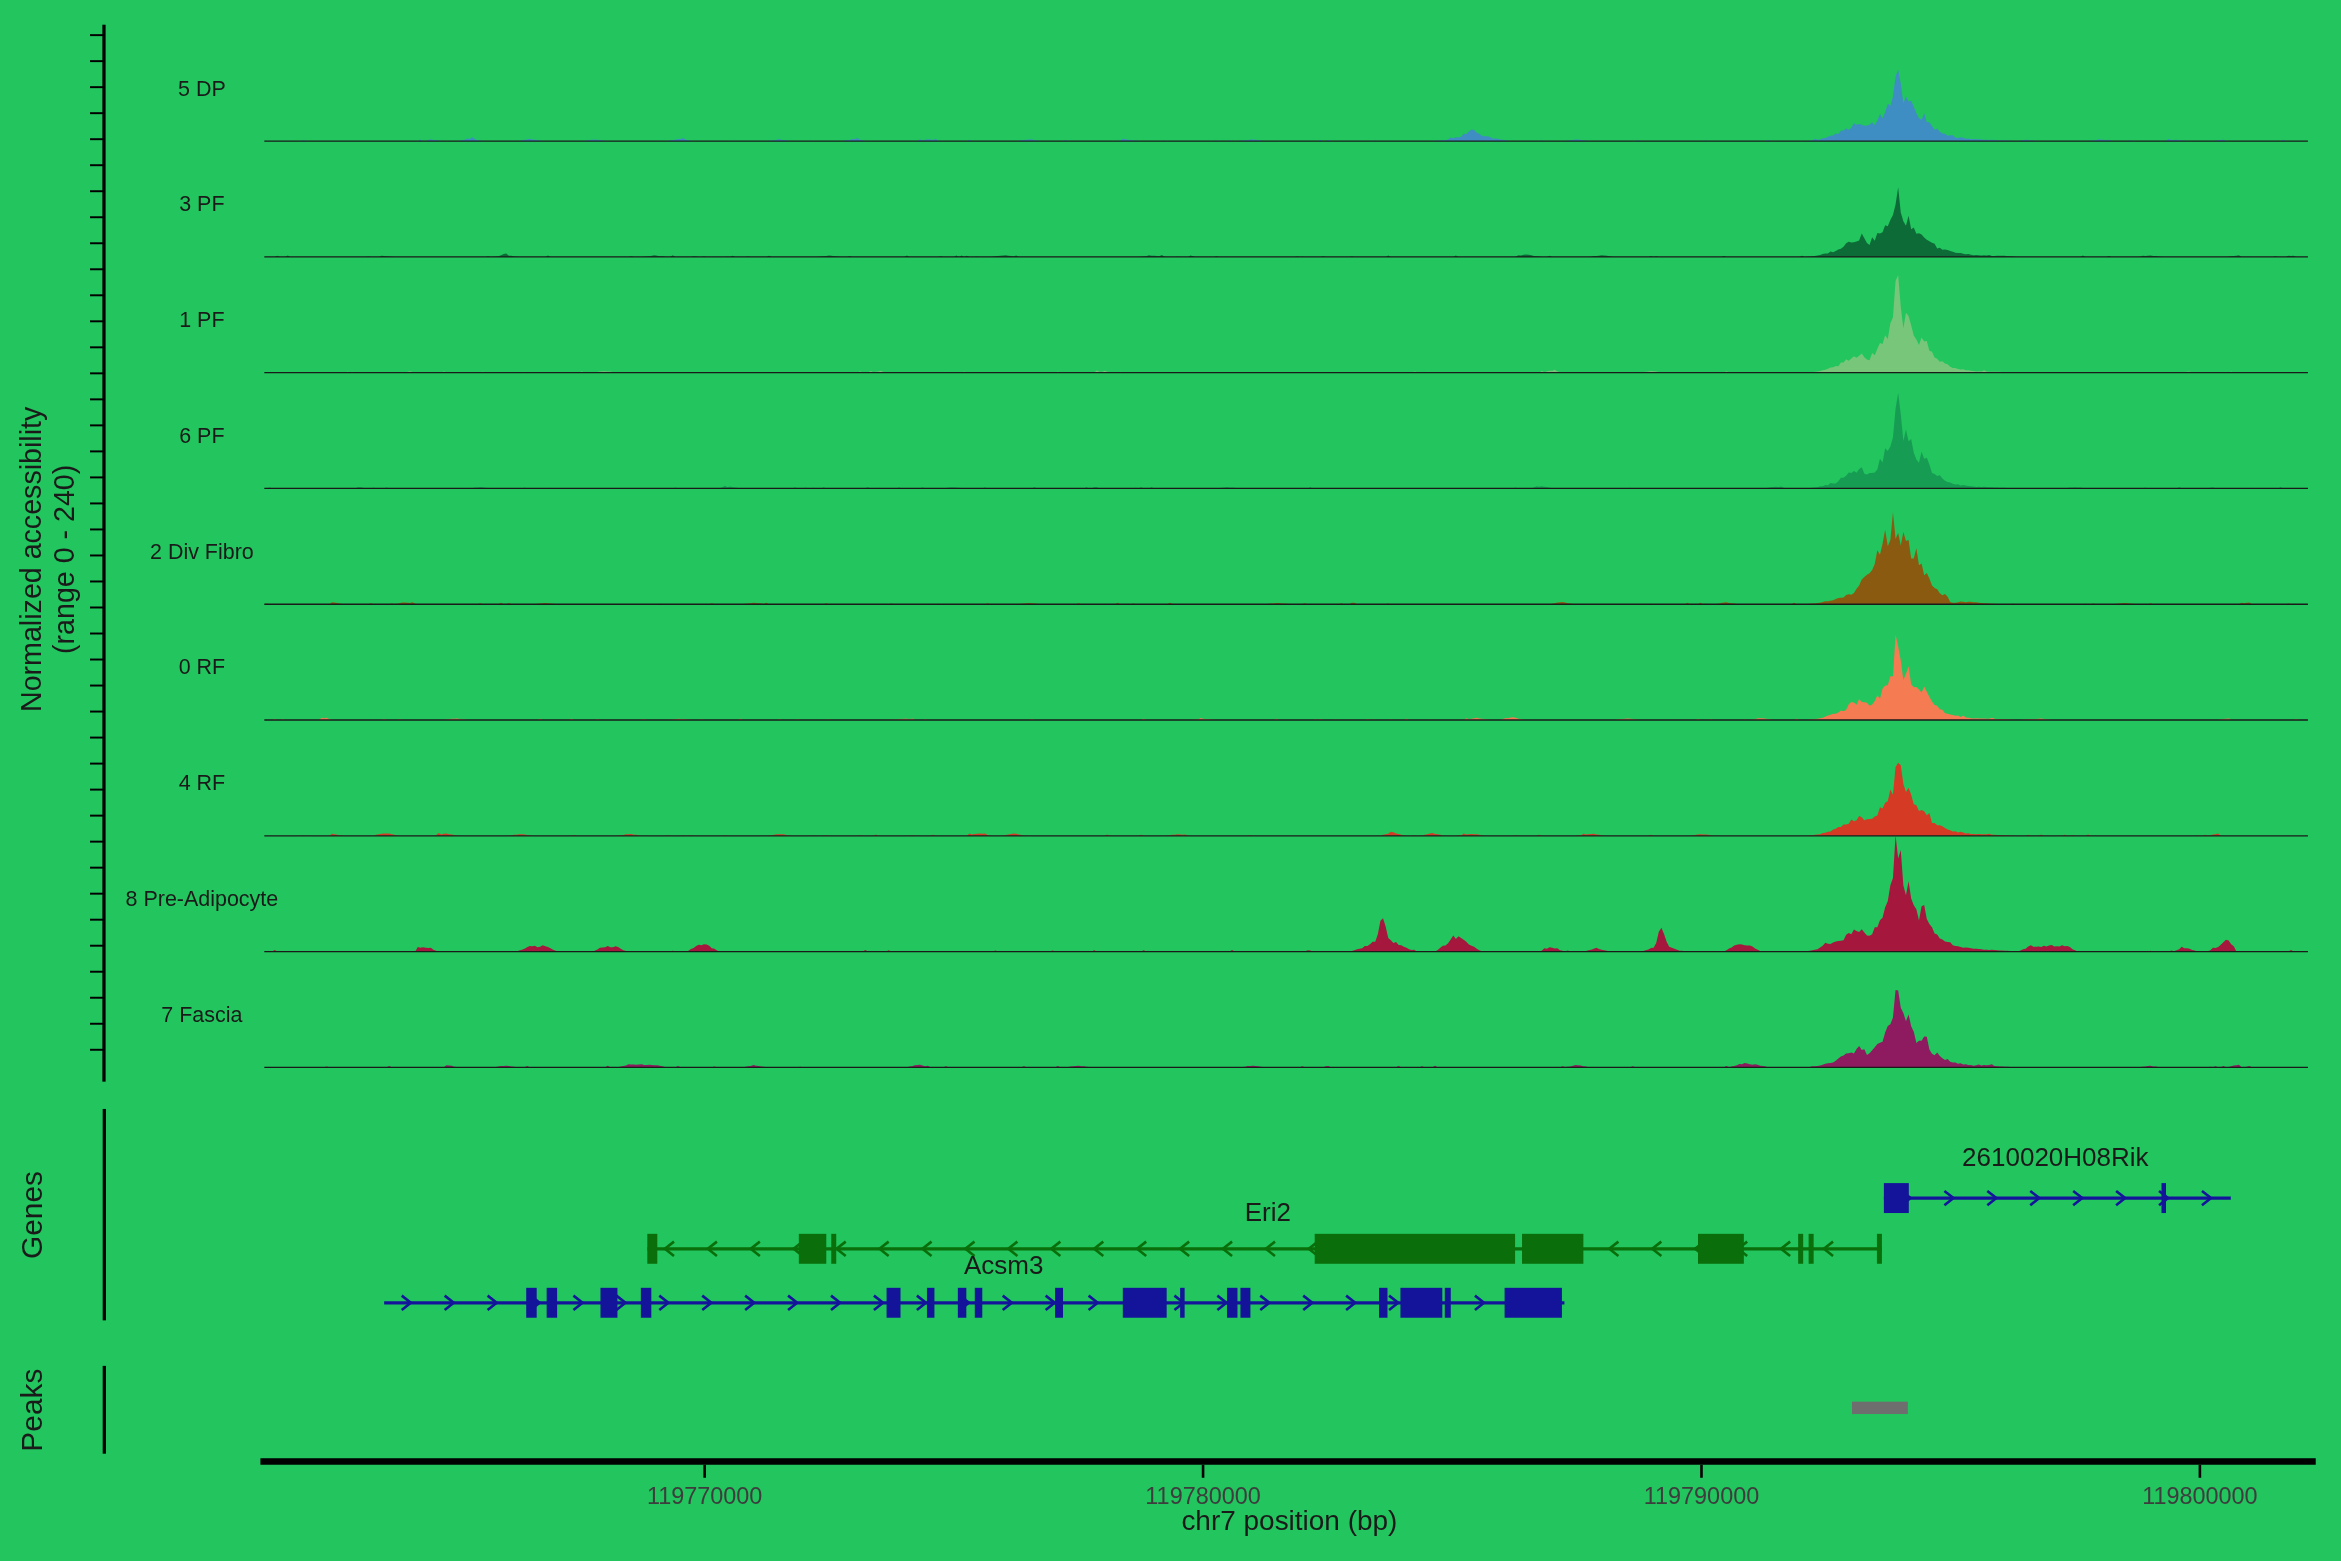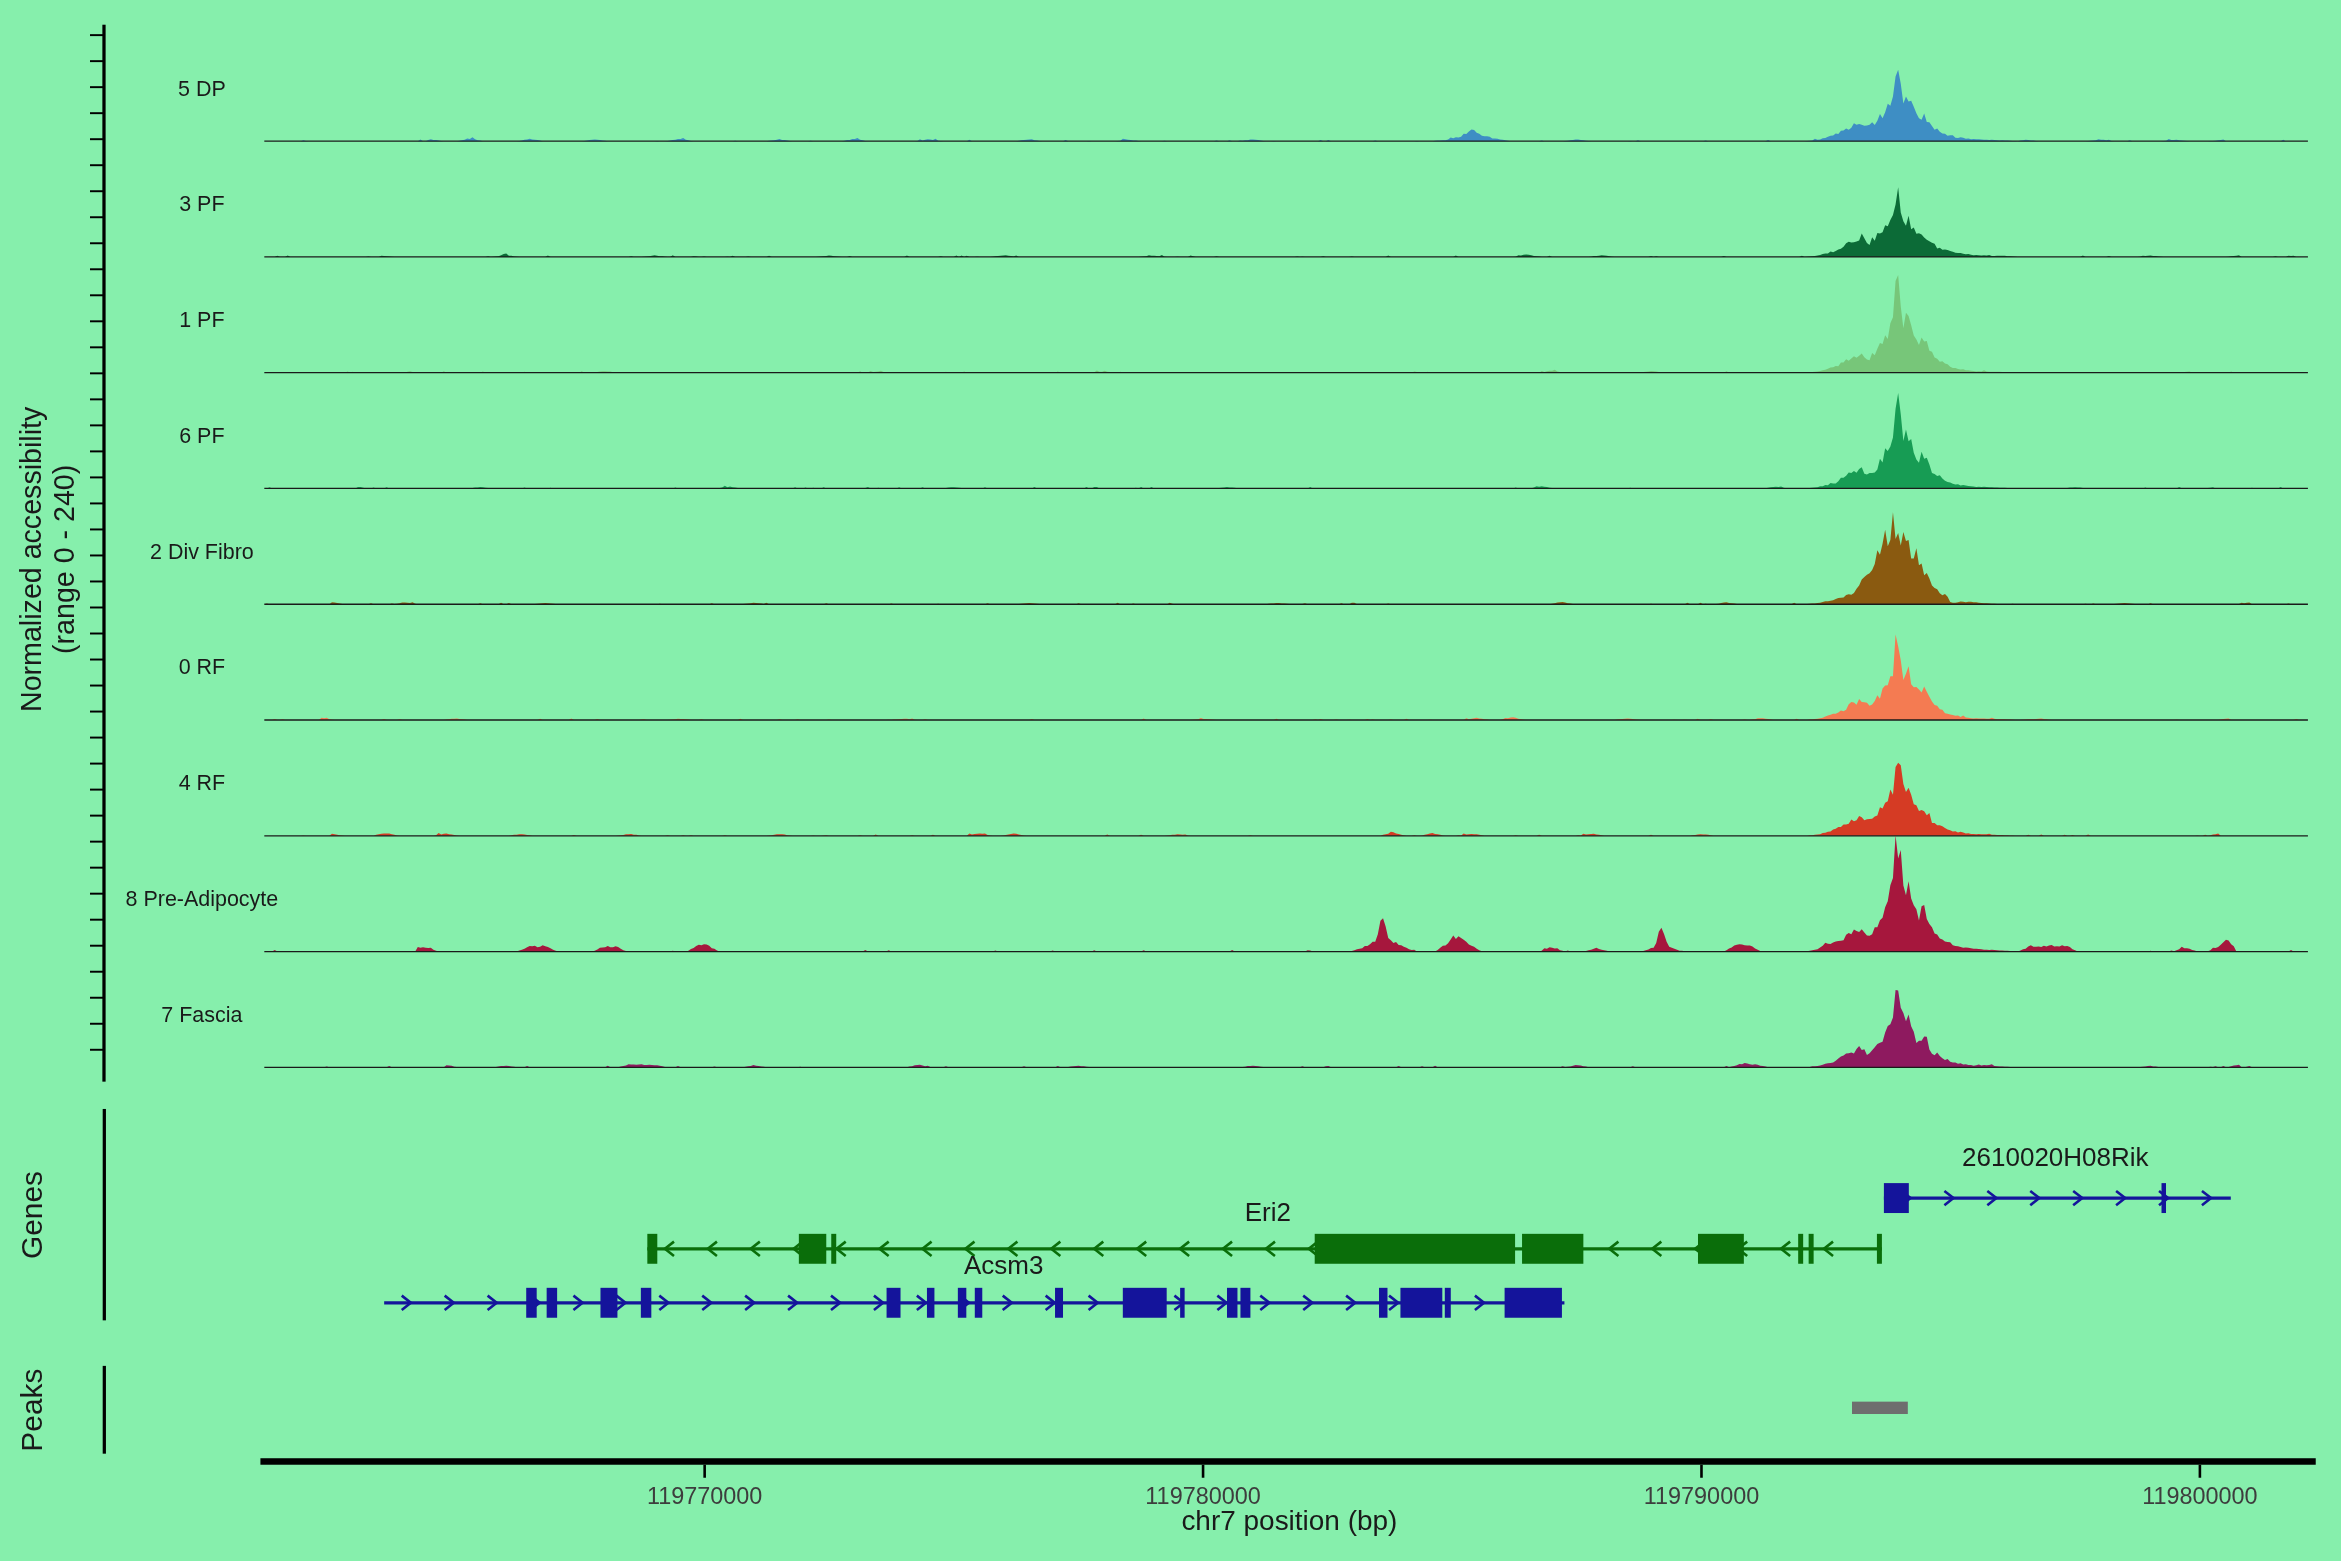--- a/index.html
+++ b/index.html
@@ -1,16 +1,16 @@
 <!DOCTYPE html>
 <html style="font-size:10.4px"><head>
 <meta charset="utf-8">
 <style>
   html,body{margin:0;padding:0;background:#ffffff;width:2342px;height:1561px;}
-  #stage{position:relative;width:2342px;height:1561px;background:#86efac;overflow:hidden;}
+  #stage{position:relative;width:2342px;height:1561px;background:#22c55e;overflow:hidden;}
   svg{position:absolute;left:0;top:0;}
   text{font-family:"Liberation Sans", sans-serif;fill:#1a1a1a;}
   .tracklabel{font-size:33px;}
   .ticklabel{font-size:36px;fill:#3d3d3d;}
   .axistitle{font-size:43px;}
   .ylabel{font-size:44px;}
   .sectionlabel{font-size:46px;}
   .genelabel{font-size:40px;}
 </style>
 </head>

